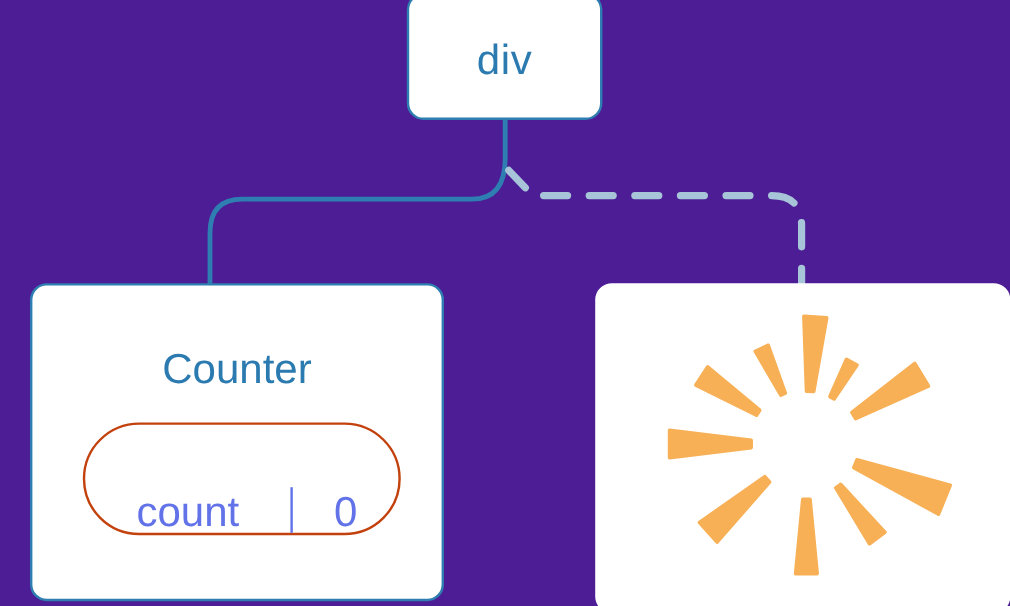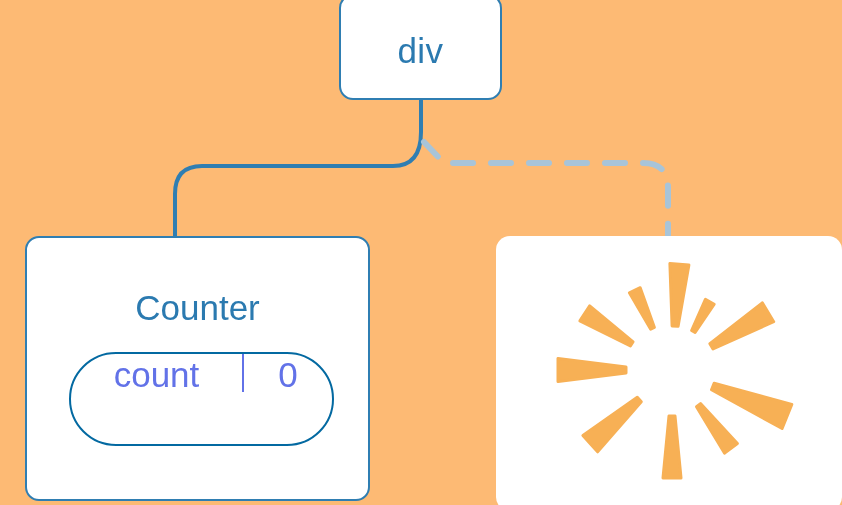--- a/index.html
+++ b/index.html
@@ -10,21 +10,21 @@
     width: 842px;
     height: 505px;
     overflow: hidden;
     font-family: "Liberation Sans", sans-serif;
     background: #4d6a75;
   }
   #stage {
     position: relative;
     width: 842px;
     height: 505px;
-    background: #fdba74;
+    background: #4c1d95;
     overflow: hidden;
   }
   .edges {
     position: absolute;
     left: 0;
     top: 0;
     width: 842px;
     height: 505px;
     pointer-events: none;
   }
@@ -69,25 +69,25 @@
     font-size: 35px;
     color: #2b7ab0;
     line-height: 1;
   }
   .pill {
     position: absolute;
     left: 42px;
     top: 114px;
     width: 265px;
     height: 94px;
-    border: 2px solid #0369a1;
+    border: 2px solid #c2410c;
     border-radius: 47px;
     box-sizing: border-box;
     display: flex;
-    align-items: flex-start;
+    align-items: flex-end;
   }
   .pill-key {
     flex: 0 0 173px;
     display: flex;
     align-items: center;
     justify-content: center;
     font-size: 35px;
     color: #6272e8;
     border-right: 2px solid #6272e8;
     line-height: 1;

